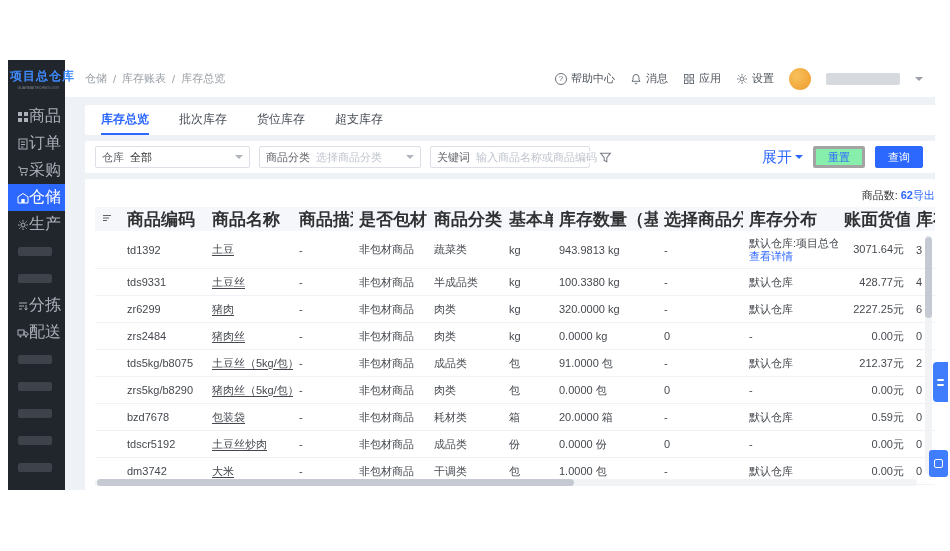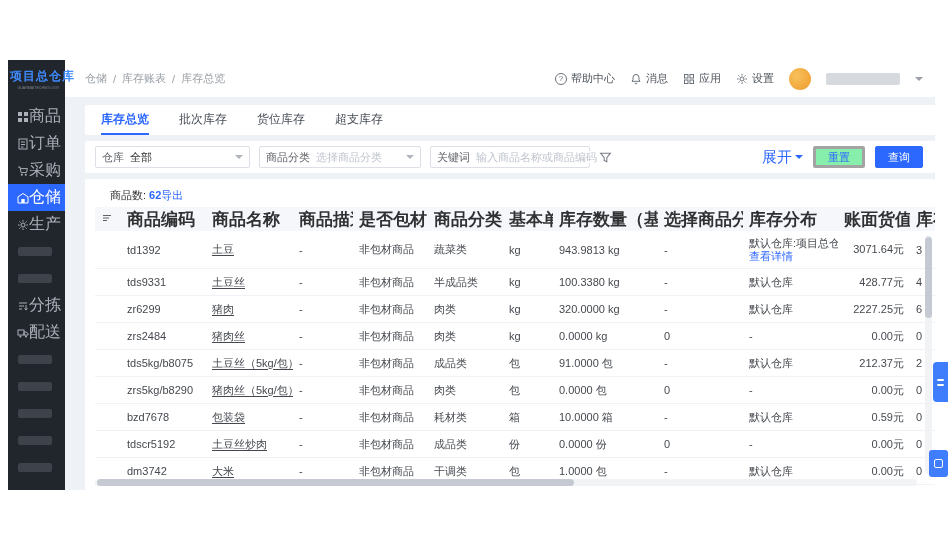--- a/index.html
+++ b/index.html
@@ -52,21 +52,21 @@
   .w-keyword{width:160px}
   .funnel{display:flex;align-items:center;cursor:pointer}
   .filter-right{margin-left:auto;display:flex;align-items:center;gap:10px;padding-right:2px}
   .expand-link{color:#2d68fe;font-size:15px;display:flex;align-items:center;gap:3px;cursor:pointer}
   .expand-link .fcaret{border-top-color:#2d68fe}
   .btn{height:22px;padding:0 12px;font-size:11px;border-radius:2px;display:flex;align-items:center;cursor:pointer;white-space:nowrap}
   .btn-reset{background:#86efac;border:3px solid #a3a3a3;color:#2d68fe}
   .btn-primary{background:#2d68fe;border:1px solid #2d68fe;color:#fff}
 
   .table-card{margin-top:6px;height:311px;position:relative;overflow:hidden;padding-top:4px}
-  .table-toolbar{height:24px;display:flex;justify-content:flex-start;align-items:center;padding:0 25px;font-size:11px}
+  .table-toolbar{height:24px;display:flex;justify-content:flex-end;align-items:center;padding:0 0;font-size:11px}
   .count-label{color:#303133}
   .count-value{color:#2d68fe;font-weight:bold;margin-left:3px}
   .export-link{color:#2d68fe;cursor:pointer}
 
   .tbl{width:875px;margin-left:10px;overflow:hidden}
   .thead{display:flex;background:#f5f7fa;height:24px;align-items:center}
   .hcell{font-size:17px;color:#303133;font-weight:bold;padding:0 6px;white-space:nowrap;overflow:hidden;display:flex;align-items:center;gap:3px;flex:none}
   .trow{display:flex;align-items:center;height:27px;flex:none;border-bottom:1px solid #f0f2f5}
   .trow.tall{height:38px}
   .tcell{font-size:11px;color:#45494f;padding:0 6px;white-space:nowrap;overflow:hidden;flex:none}
@@ -441,21 +441,21 @@
               <div class="tcell c11">0</div>
             </div>
             <div class="trow">
               <div class="tcell c0"></div>
               <div class="tcell c1">bzd7678</div>
               <div class="tcell c2"><span class="name-link">包装袋</span></div>
               <div class="tcell c3">-</div>
               <div class="tcell c4">非包材商品</div>
               <div class="tcell c5">耗材类</div>
               <div class="tcell c6">箱</div>
-              <div class="tcell c7">10.0000 箱</div>
+              <div class="tcell c7">20.0000 箱</div>
               <div class="tcell c8">-</div>
               <div class="tcell c9">
                 <div class="dist-wrap">
                   <div>默认仓库</div>
                 </div>
               </div>
               <div class="tcell c10">0.59元</div>
               <div class="tcell c11">0</div>
             </div>
             <div class="trow">

